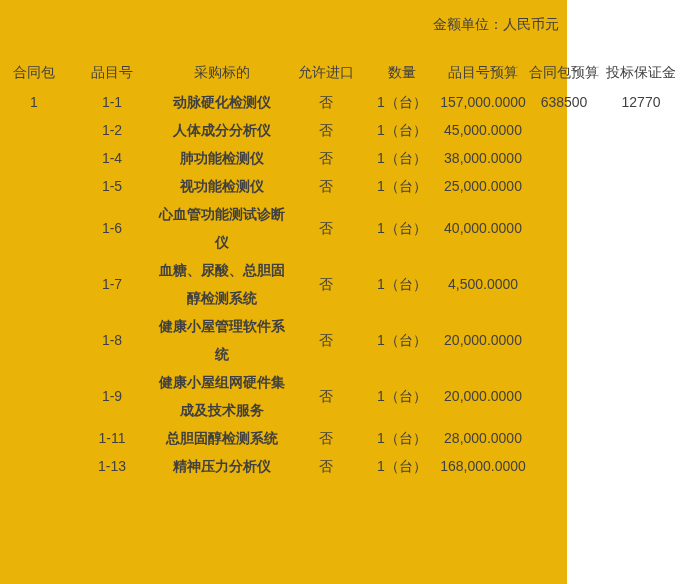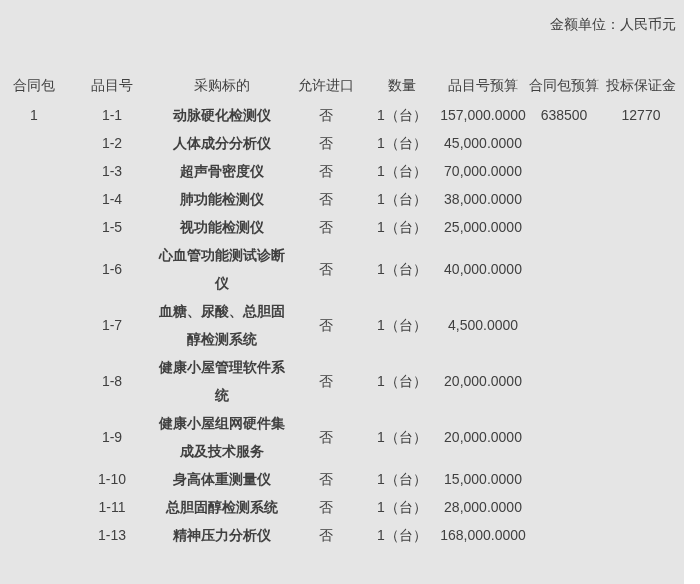--- a/index.html
+++ b/index.html
@@ -6,37 +6,37 @@
     margin: 0;
     padding: 0;
     background: #ffffff;
     width: 700px;
     height: 584px;
     overflow: hidden;
     font-family: "Liberation Sans", "DejaVu Sans", sans-serif;
     color: #404040;
   }
   .page {
-    width: 684px;
+    width: 567px;
     height: 584px;
-    background: #e5e5e5;
+    background: #eab308;
     box-sizing: border-box;
   }
   .unit-line {
     text-align: right;
     padding: 14px 8px 0 0;
     font-size: 14px;
     line-height: 20px;
     color: #404040;
   }
   table.proc-table {
     table-layout: fixed;
     border-collapse: collapse;
     width: 680px;
-    margin-top: 35px;
+    margin-top: 22px;
     font-size: 14px;
     color: #404040;
   }
   table.proc-table th {
     font-weight: normal;
     text-align: center;
     vertical-align: middle;
     height: 32px;
     line-height: 32px;
     padding: 0;
@@ -108,30 +108,20 @@
           <td>1-2</td>
           <td class="subject">人体成分分析仪</td>
           <td>否</td>
           <td>1（台）</td>
           <td>45,000.0000</td>
           <td></td>
           <td></td>
         </tr>
         <tr>
           <td></td>
-          <td>1-3</td>
-          <td class="subject">超声骨密度仪</td>
-          <td>否</td>
-          <td>1（台）</td>
-          <td>70,000.0000</td>
-          <td></td>
-          <td></td>
-        </tr>
-        <tr>
-          <td></td>
           <td>1-4</td>
           <td class="subject">肺功能检测仪</td>
           <td>否</td>
           <td>1（台）</td>
           <td>38,000.0000</td>
           <td></td>
           <td></td>
         </tr>
         <tr>
           <td></td>
@@ -173,30 +163,20 @@
           <td></td>
           <td></td>
         </tr>
         <tr>
           <td></td>
           <td>1-9</td>
           <td class="subject">健康小屋组网硬件集成及技术服务</td>
           <td>否</td>
           <td>1（台）</td>
           <td>20,000.0000</td>
-          <td></td>
-          <td></td>
-        </tr>
-        <tr>
-          <td></td>
-          <td>1-10</td>
-          <td class="subject">身高体重测量仪</td>
-          <td>否</td>
-          <td>1（台）</td>
-          <td>15,000.0000</td>
           <td></td>
           <td></td>
         </tr>
         <tr>
           <td></td>
           <td>1-11</td>
           <td class="subject">总胆固醇检测系统</td>
           <td>否</td>
           <td>1（台）</td>
           <td>28,000.0000</td>

